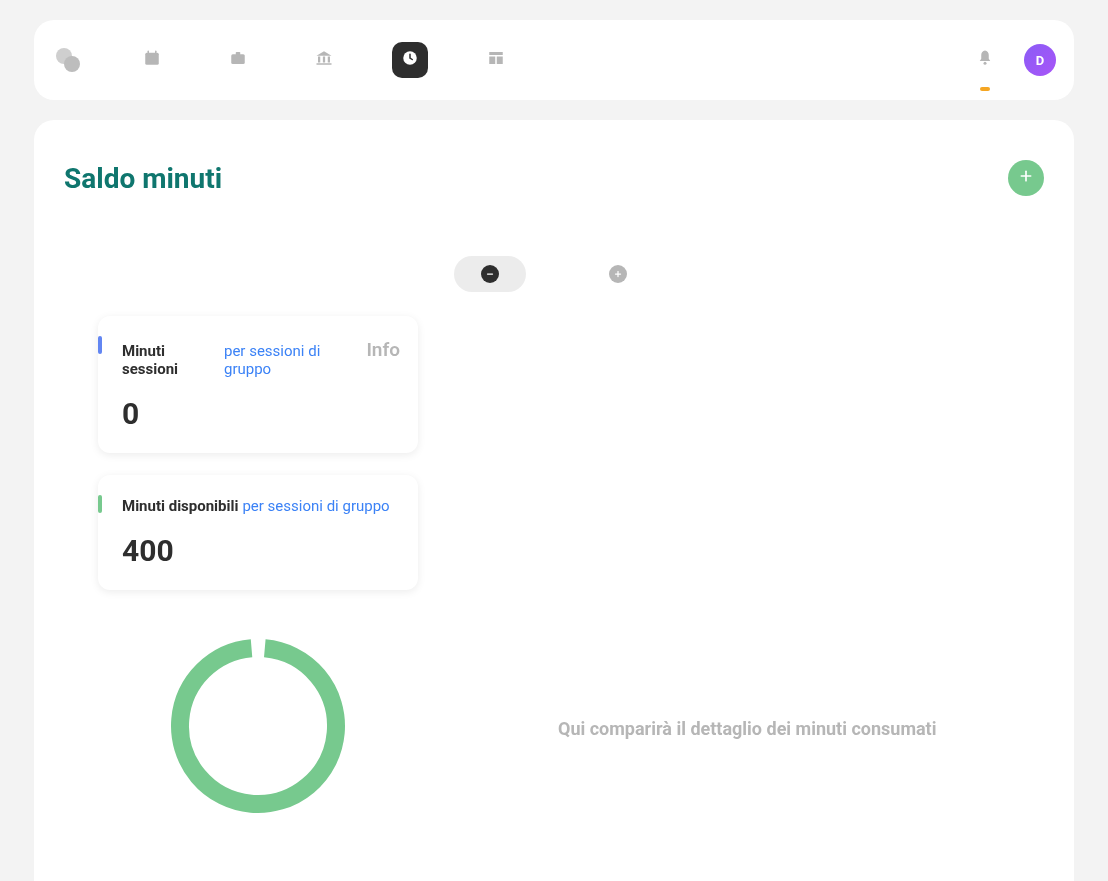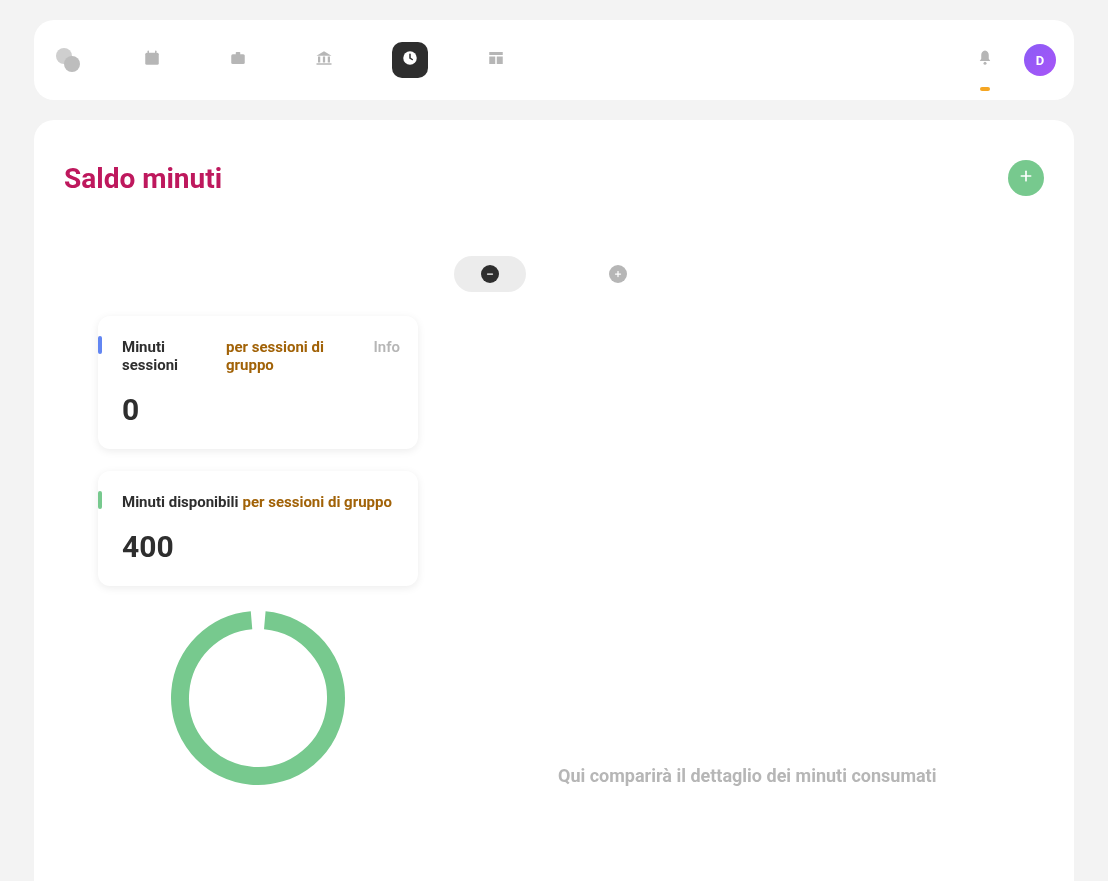--- a/index.html
+++ b/index.html
@@ -96,21 +96,21 @@
     }
     .panel-header {
       display: flex;
       align-items: center;
       justify-content: space-between;
       padding: 0 30px;
     }
     .page-title {
       font-size: 28px;
       font-weight: 700;
-      color: #be185d;
+      color: #0f766e;
     }
     .add-btn {
       width: 36px;
       height: 36px;
       border-radius: 50%;
       background: #77c98e;
       display: flex;
       align-items: center;
       justify-content: center;
       cursor: pointer;
@@ -178,41 +178,41 @@
       color: #4a4a4a;
       display: flex;
       align-items: baseline;
       flex-wrap: nowrap;
     }
     .card-title-bold {
       font-weight: 700;
       color: #2e2e2e;
     }
     .card-title-rest {
-      font-weight: 700;
-      color: #a16207;
+      font-weight: 400;
+      color: #3b82f6;
       margin-left: 4px;
     }
     .card-info-link {
       color: #b6b6b6;
       font-weight: 600;
       margin-left: 2px;
-      font-size: 15px;
+      font-size: 19px;
     }
     .card-value {
       font-size: 30px;
       font-weight: 700;
       color: #2e2e2e;
       margin-top: 18px;
     }
     .chart-row {
       display: flex;
-      margin-top: 24px;
+      margin-top: 48px;
       padding-left: 64px;
-      align-items: flex-end;
+      align-items: center;
     }
     .donut-wrap {
       width: 320px;
       display: flex;
       justify-content: center;
     }
     .donut {
       position: relative;
       width: 176px;
       height: 176px;

